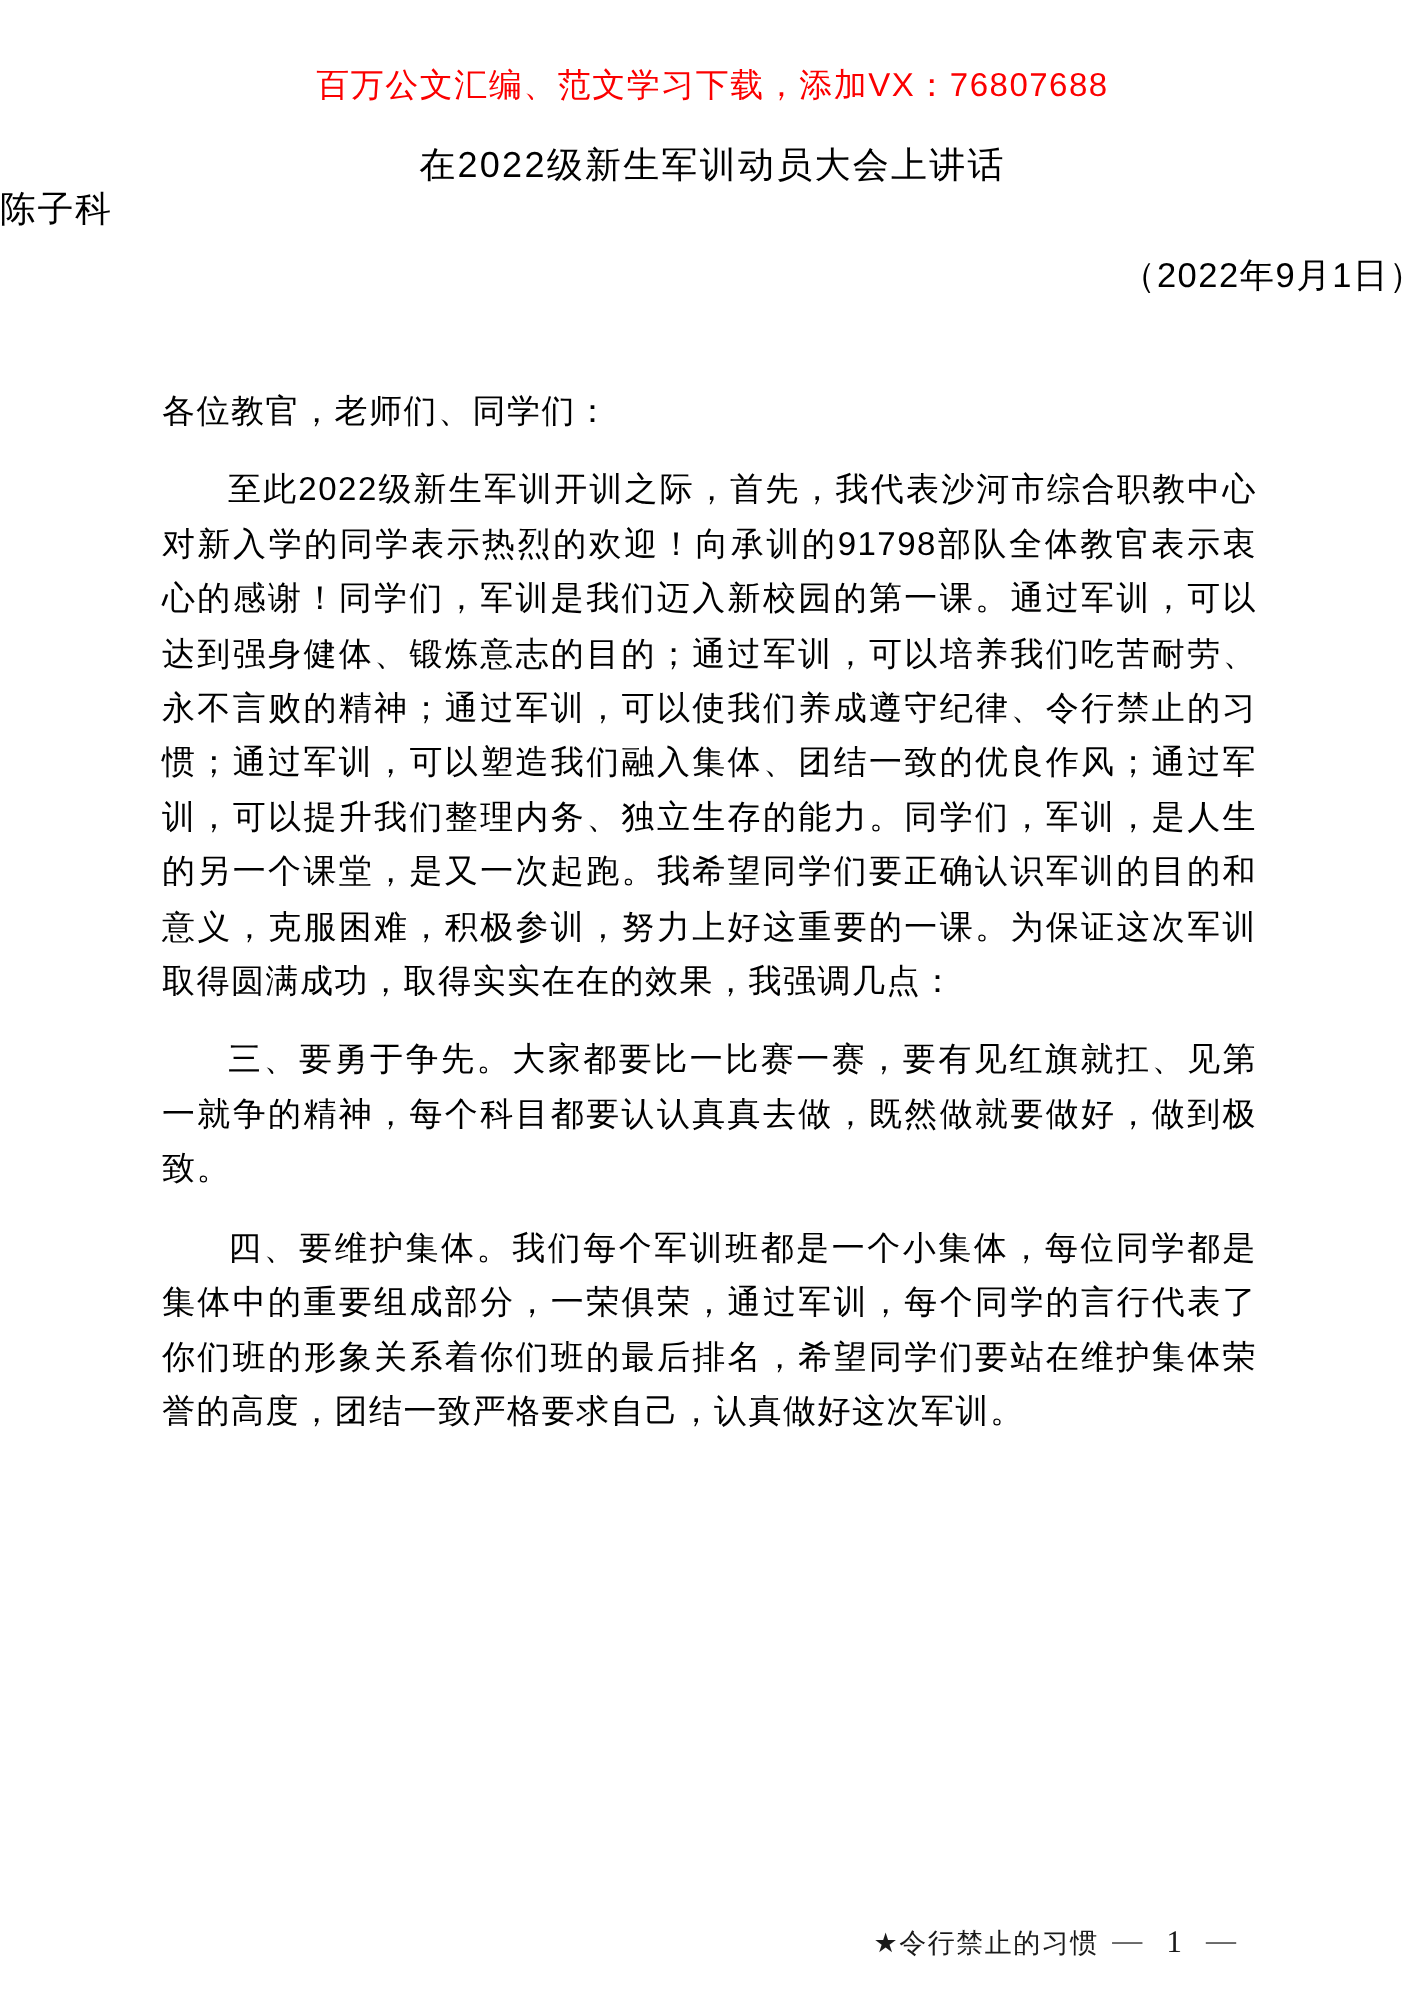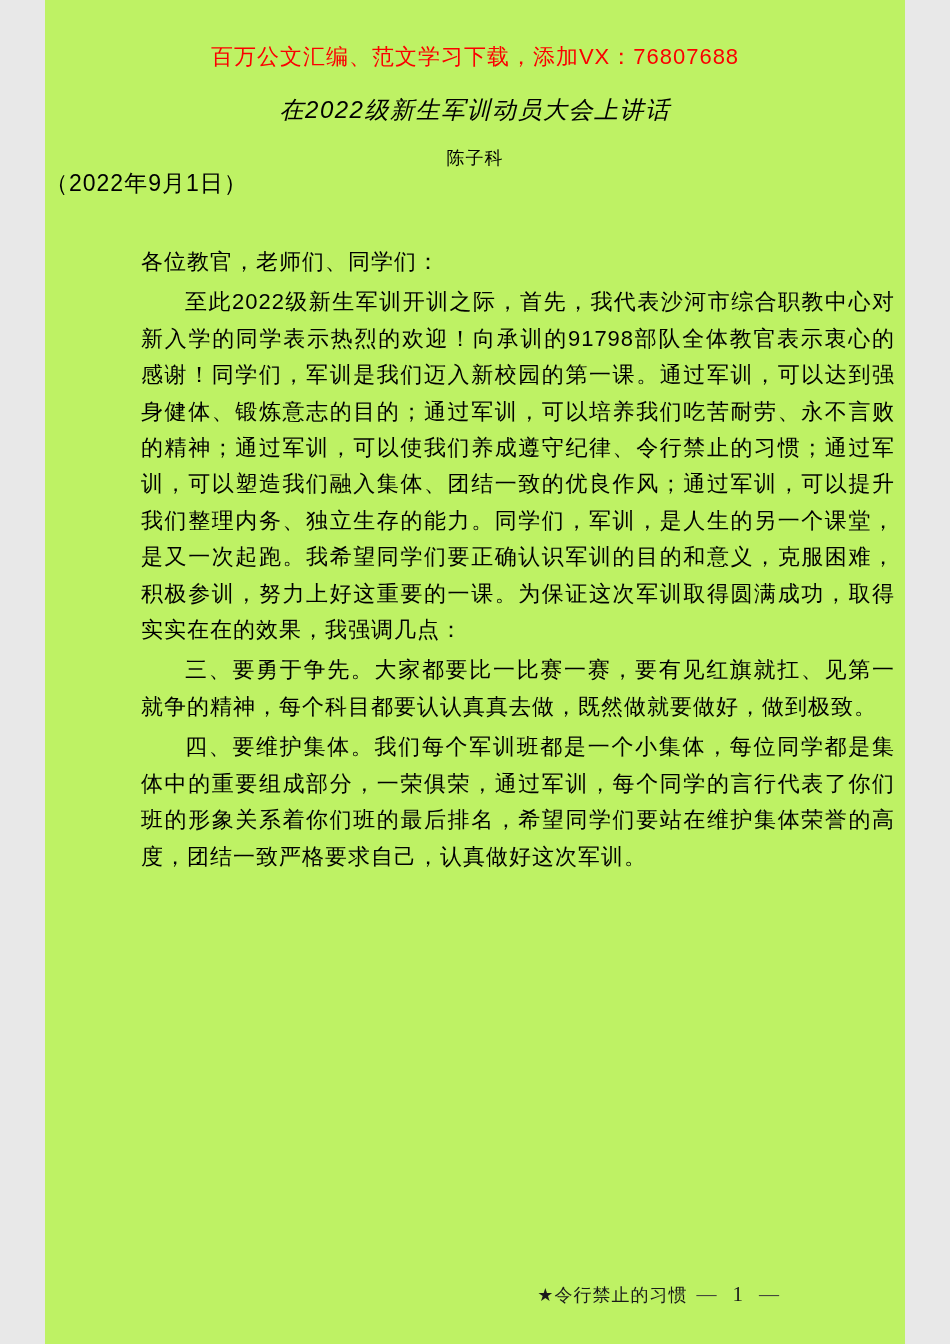--- a/index.html
+++ b/index.html
@@ -1,21 +1,21 @@
 <!DOCTYPE html>
 <html lang="zh"><head>
 <meta charset="utf-8">
 <style>
   html, body { margin: 0; padding: 0; background: #e8e8e8; }
   .page {
     position: relative;
-    width: 860px;
+    width: 950px;
     height: 1344px;
     margin: 0 auto;
-    background: #bef264;
+    background: #ffffff;
     font-family: "Liberation Sans", "DejaVu Sans", sans-serif;
     color: #000000;
     overflow: hidden;
   }
   .notice {
     position: absolute;
     top: 42px;
     left: 0;
     width: 100%;
     text-align: center;
@@ -27,53 +27,51 @@
   .doc-title {
     position: absolute;
     top: 94px;
     left: 0;
     width: 100%;
     margin: 0;
     text-align: center;
     font-size: 24px;
     font-weight: 500;
     letter-spacing: 1.5px;
-    font-style: italic;
   }
   .doc-author {
     position: absolute;
-    top: 146px;
+    top: 123px;
     left: 0;
     width: 100%;
-    text-align: center;
-    font-size: 18px;
+    font-size: 24px;
     letter-spacing: 1px;
   }
   .doc-date {
     position: absolute;
     top: 168px;
     left: 0;
     width: 100%;
-    text-align: left;
+    text-align: right;
     font-size: 23px;
     letter-spacing: 1px;
   }
   .doc-body {
     position: absolute;
     top: 240px;
     left: 92px;
     width: 762px;
     font-size: 22px;
     line-height: 36.4px;
     letter-spacing: 1px;
     text-align: justify;
     text-justify: inter-ideograph;
   }
   .doc-body p {
-    margin: 4px;
+    margin: 16px;
     padding: 0;
     text-indent: 2em;
   }
   .doc-body p.no-indent { text-indent: 0; }
   .footer {
     position: absolute;
     top: 1282px;
     right: 116px;
     display: flex;
     align-items: center;

